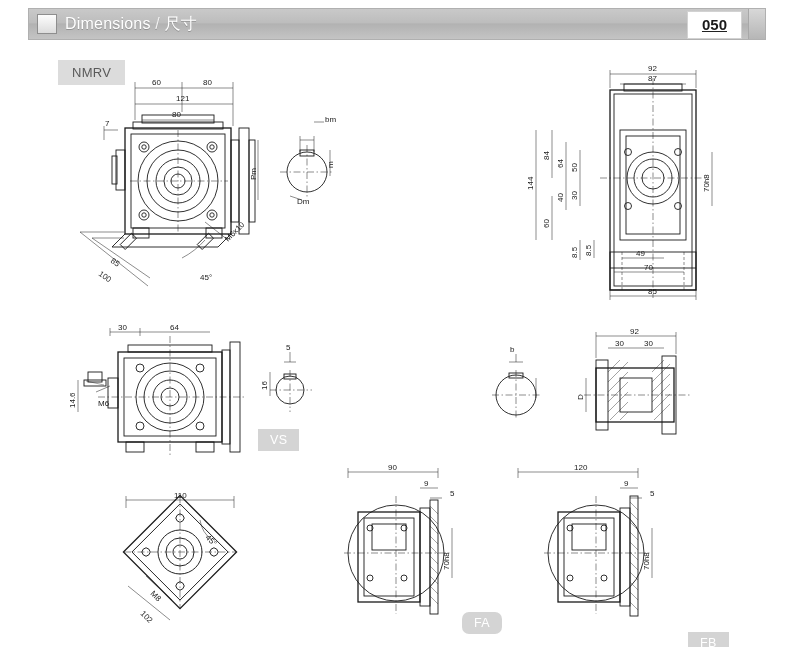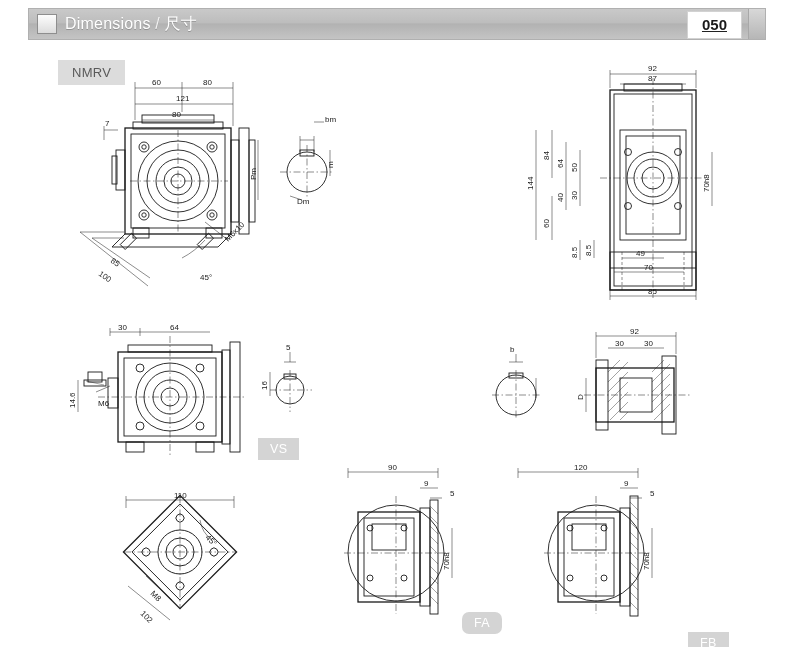--- a/index.html
+++ b/index.html
@@ -48,21 +48,21 @@
   
   .tag{
     position:absolute;
     background:#d4d4d4;
     color:#ffffff;
     font-size:12.5px;font-weight:normal;
     padding:4px 12px;
     letter-spacing:.3px;
   }
   .tag.nmrv{left:58px;top:60px;color:#5a5a5a;background:#dcdcdc;padding:5px 14px;font-size:13px;}
-  .tag.vs{left:258px;top:438px;}
+  .tag.vs{left:258px;top:429px;}
   .tag.fa{left:462px;top:612px;border-radius:7px;}
   .tag.fb{left:688px;top:612px;margin-top:20px;}
 
   
   svg.draw{position:absolute;left:0;top:0;width:792px;height:647px;}
   svg.draw text{font-family:"Liberation Sans", sans-serif;font-size:8px;fill:#1a1a1a;}
   .ln{stroke:#1a1a1a;stroke-width:.9;fill:none;}
   .ln2{stroke:#1a1a1a;stroke-width:1.3;fill:none;}
   .ctr{stroke:#1a1a1a;stroke-width:.5;fill:none;stroke-dasharray:7,2.5,1.5,2.5;}
   .hid{stroke:#1a1a1a;stroke-width:.5;fill:none;stroke-dasharray:3,2;}

